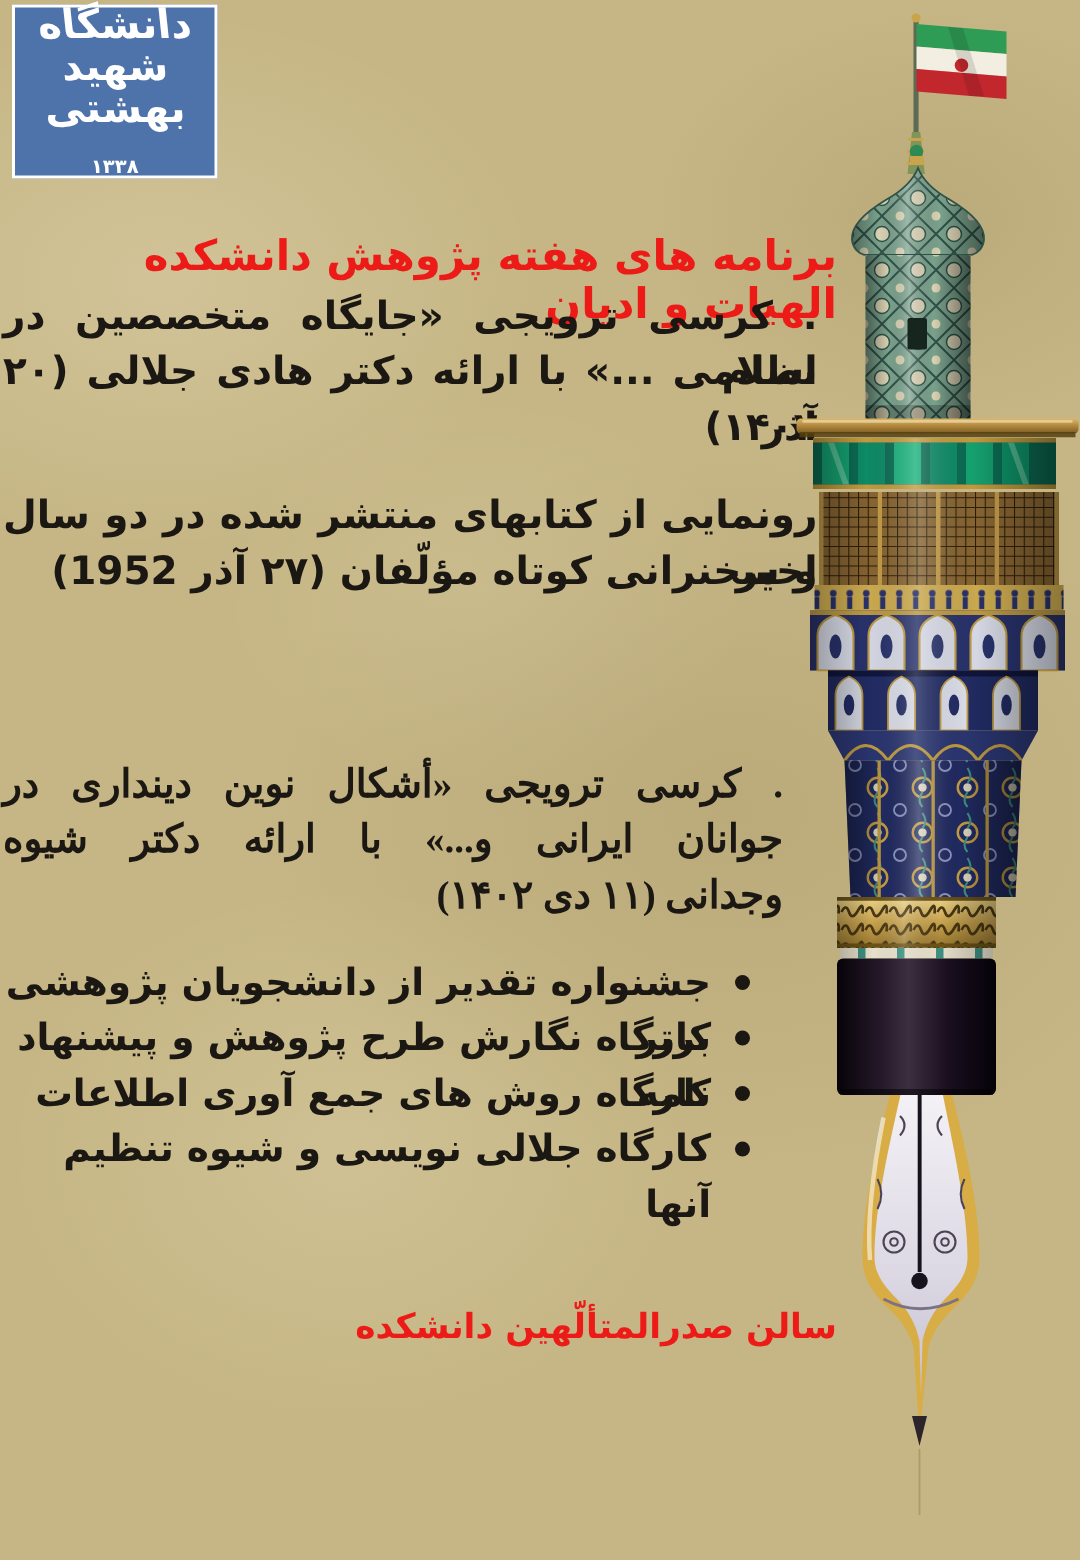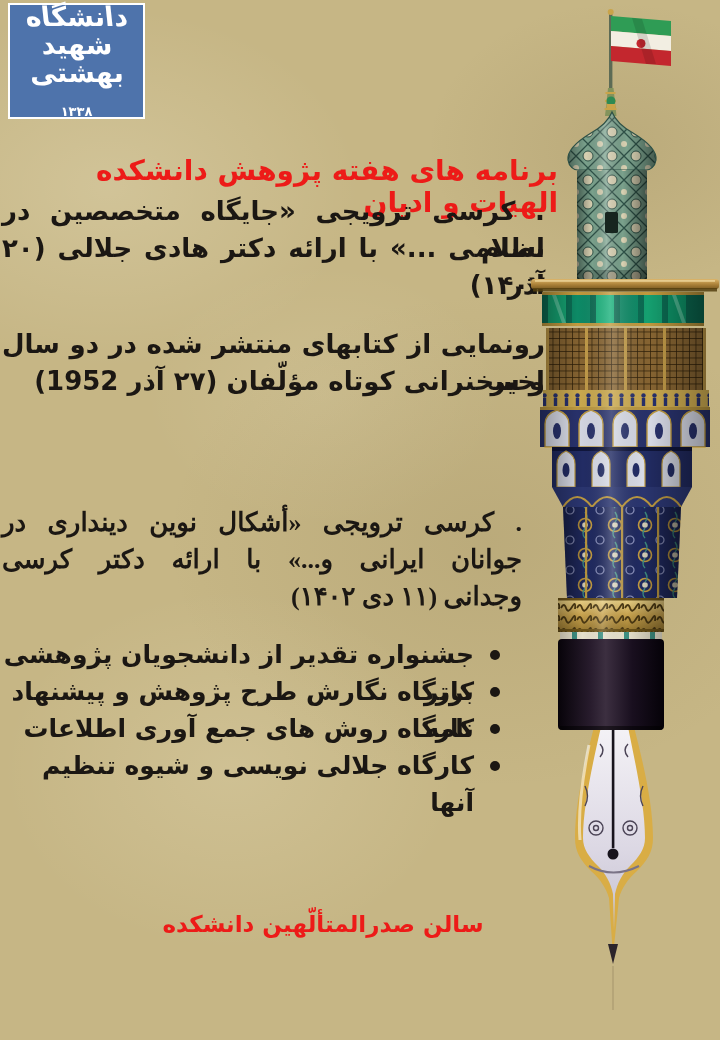--- a/index.html
+++ b/index.html
@@ -33,21 +33,21 @@
   .j{text-align:justify;text-align-last:justify;}
   .r{text-align:right;text-align-last:right;}
   .p1{top:193px;margin-right:13px;margin-left:2px;}
   .p2{top:326px;margin-right:13px;margin-left:2px;}
   .p3{top:504px;margin-right:36px;margin-left:2px;font-family:Liberation Serif, serif;}
   .p1 .r,.p2 .r{padding-left:24px;}
   .p3 .r{padding-left:12px;text-align:right;}
   .wlist{top:636px;margin-right:58px;color:#1b1713;font-weight:bold;font-size:25px;}
   .wlist .item{display:flex;gap:16px;height:37px;line-height:37px;}
   .dot{width:10px;height:10px;border-radius:50%;background:#1b1713;margin-top:14px;flex:0 0 auto;}
-  .venue{top:911px;width:470px;left:auto;right:88px;color:#ed1b18;font-weight:bold;font-size:23px;text-align:center;}
+  .venue{top:872px;width:470px;left:auto;right:88px;color:#ed1b18;font-weight:bold;font-size:23px;text-align:right;}
   svg{display:block;}
 </style>
 </head>
 <body>
 
 <div class="texture"></div>
 
 <div class="logo">
   <div class="w">دانشگاه</div>
   <div class="w">شهید</div>
@@ -64,21 +64,21 @@
     <div class="line r">۱۴۰۲)</div>
   </div>
 
   <div class="para p2">
     <div class="line j">رونمایی از کتابهای منتشر شده در دو سال اخیر</div>
     <div class="line r">و سخنرانی کوتاه مؤلّفان (۲۷ آذر 1952)</div>
   </div>
 
   <div class="para p3">
     <div class="line j">. کرسی ترویجی «أشکال نوین دینداری در</div>
-    <div class="line j">جوانان ایرانی و...» با ارائه دکتر کرسی</div>
+    <div class="line j">جوانان ایرانی و...» با ارائه دکتر شیوه</div>
     <div class="line r">وجدانی (۱۱ دی ۱۴۰۲)</div>
   </div>
 
   <div class="wlist">
     <div class="item">
       <span class="dot"></span>
       <span>جشنواره تقدیر از دانشجویان پژوهشی برتر</span>
     </div>
     <div class="item">
       <span class="dot"></span>

